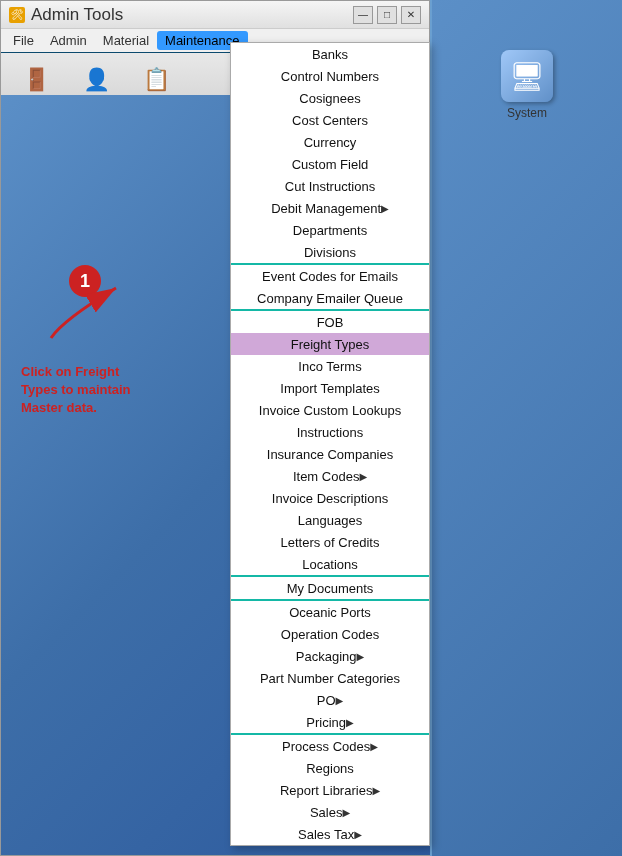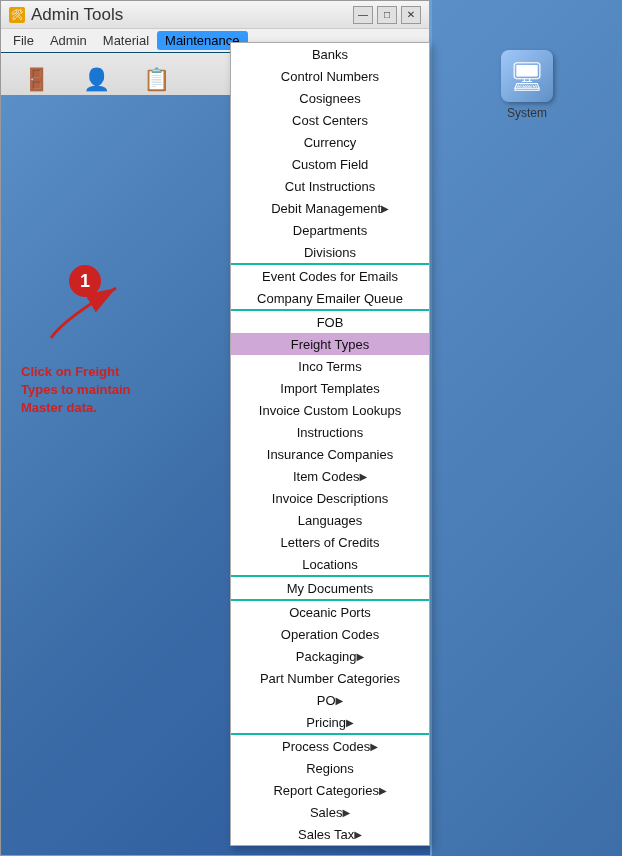--- a/index.html
+++ b/index.html
@@ -418,21 +418,21 @@
     </div>
     <div class="menu-group">
       <div class="dropdown-item">
         <span>Process Codes</span>
         <span class="arrow">▶</span>
       </div>
       <div class="dropdown-item">
         <span>Regions</span>
       </div>
       <div class="dropdown-item">
-        <span>Report Categories</span>
+        <span>Report Libraries</span>
         <span class="arrow">▶</span>
       </div>
       <div class="dropdown-item">
         <span>Sales</span>
         <span class="arrow">▶</span>
       </div>
       <div class="dropdown-item">
         <span>Sales Tax</span>
         <span class="arrow">▶</span>
       </div>

